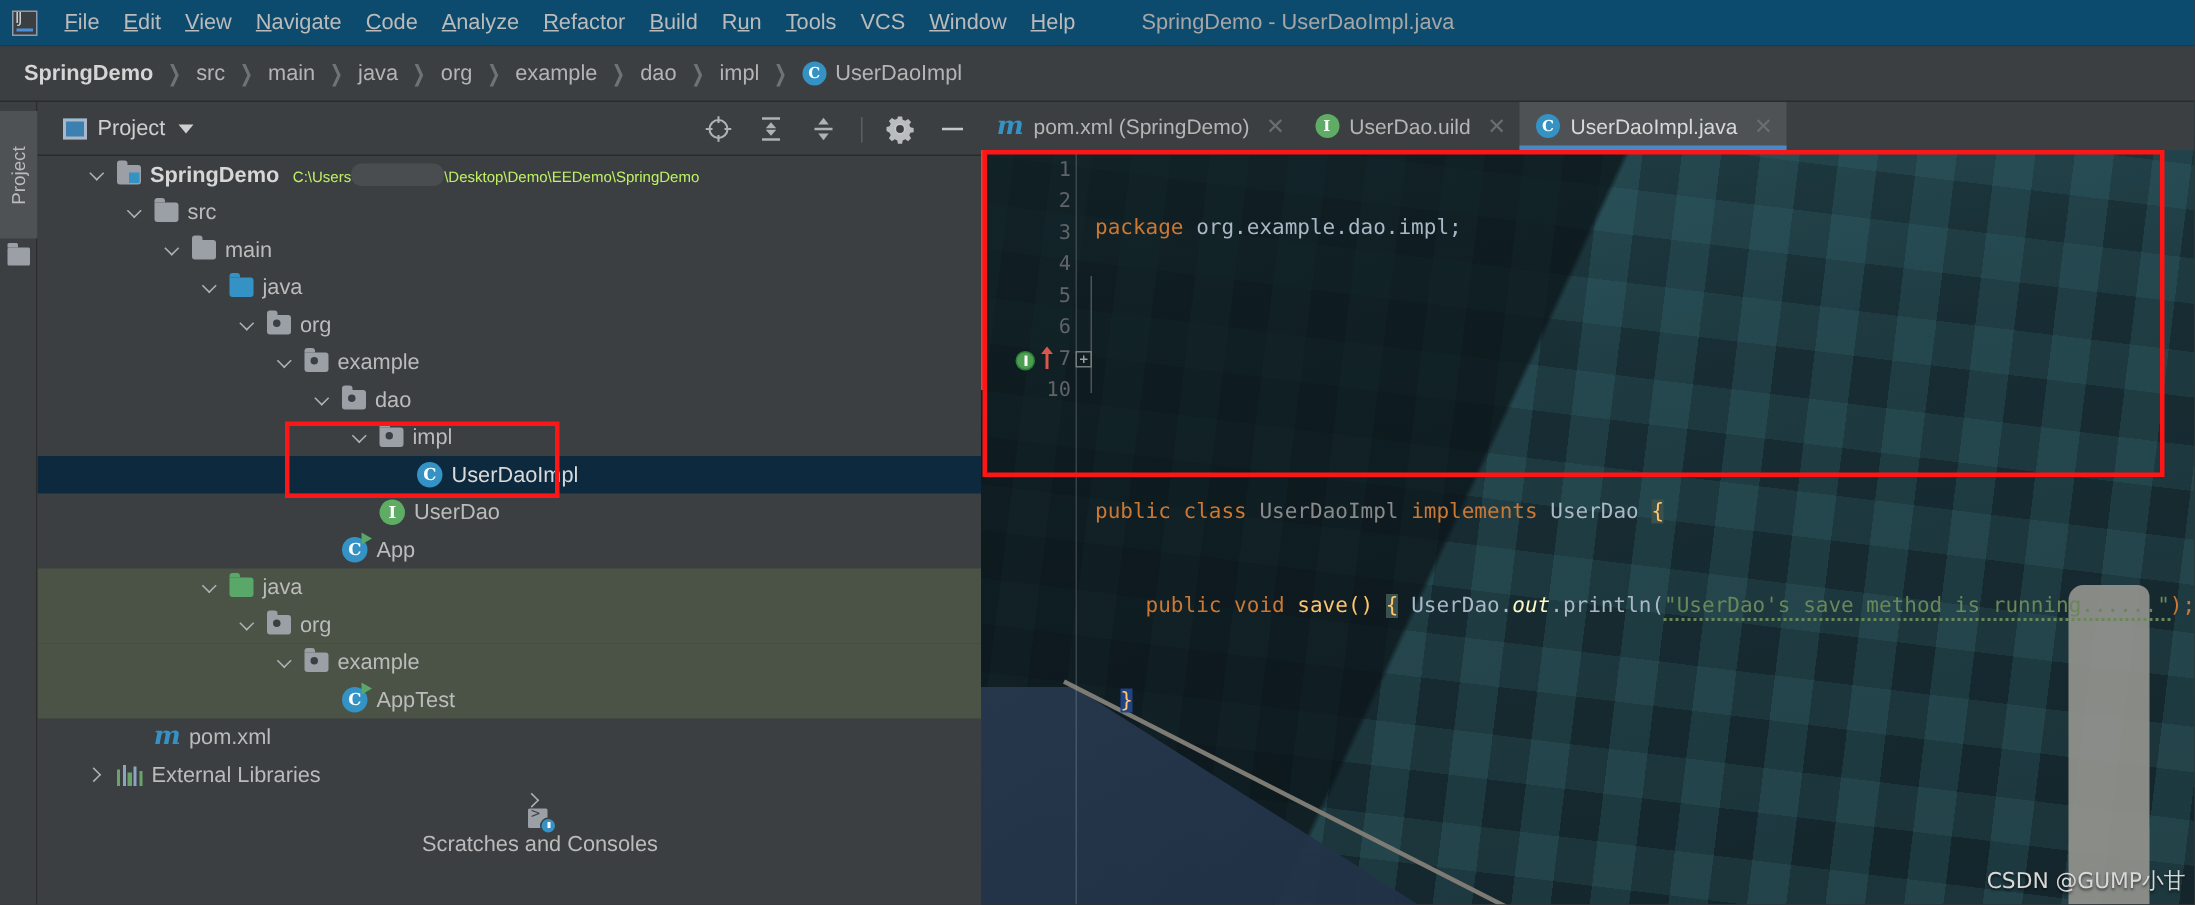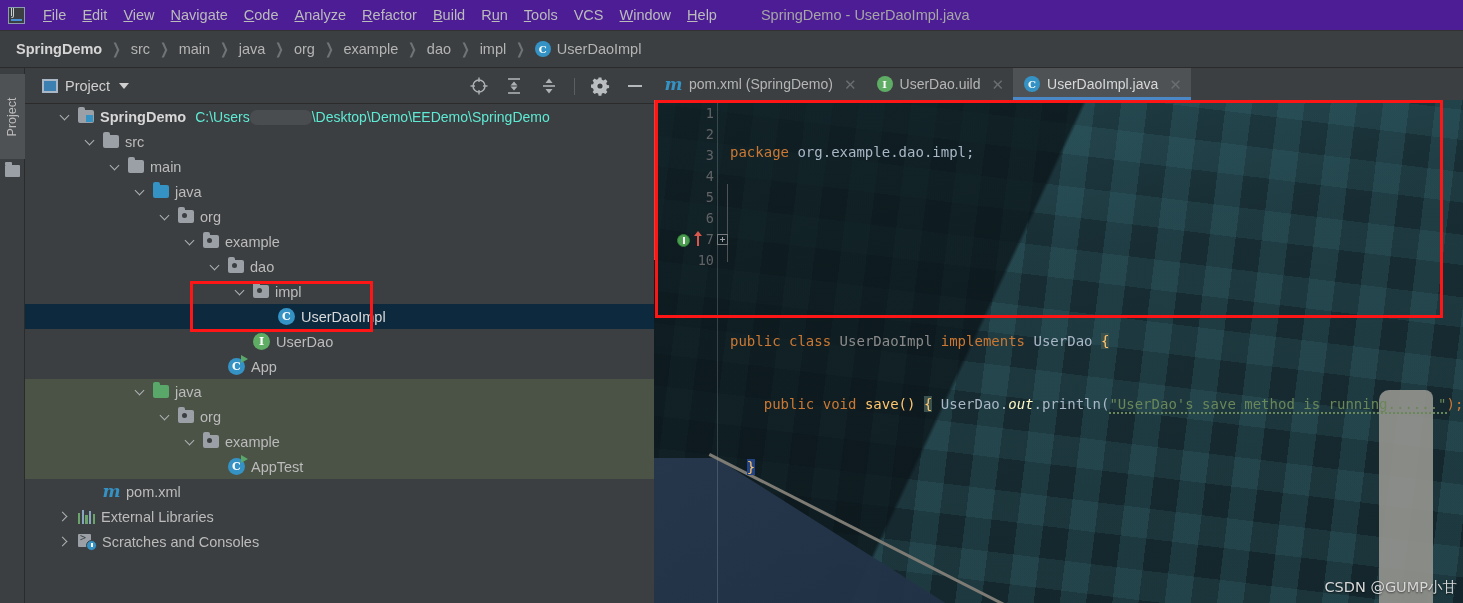--- a/index.html
+++ b/index.html
@@ -12,21 +12,21 @@
   #app {
     position: relative;
     width: 1463px; height: 603px;
     background: #3c3f41;
   }
 
   
   .menubar {
     position: absolute; left: 0; top: 0;
     width: 1463px; height: 31px;
-    background: #4c1d95;
+    background: #0c4a6e;
     display: flex; align-items: center;
     border-bottom: 1px solid #323232;
   }
   .ij-logo {
     width: 17px; height: 17px; margin-left: 8px; margin-right: 10px;
     background: #3c3f41;
     border: 1px solid #8c9cb0;
     position: relative; flex: none;
   }
   .ij-logo::after {
@@ -142,21 +142,21 @@
     width: 10px; height: 10px; flex: none; position: relative;
   }
   .arrow.down::after, .arrow.right::after {
     content: ""; position: absolute;
     border-right: 1.6px solid #aeb2b5; border-bottom: 1.6px solid #aeb2b5;
     width: 6px; height: 6px;
   }
   .arrow.down::after { left: 1px; top: 0px; transform: rotate(45deg); }
   .arrow.right::after { left: -1px; top: 1px; transform: rotate(-45deg); }
   .tname { margin-left: 6px; }
-  .tpath { margin-left: 9px; color: #5eead4; font-size: 14px; position: relative; }
+  .tpath { margin-left: 9px; color: #bef264; font-size: 10px; position: relative; }
   .tpath .mask {
     display: inline-block; width: 62px; height: 15px;
     background: #4a4d4f; border-radius: 7px;
     vertical-align: -3px;
   }
 
   
   .ic-folder {
     width: 16px; height: 13px; flex: none; margin-left: 8px;
     background: #9aa0a6; border-radius: 0 2px 2px 2px; position: relative;
@@ -616,21 +616,21 @@
         <div class="ic-lib">
           <i style="height:11px;background:#6ba46b"></i>
           <i style="height:14px;background:#8aa5c0"></i>
           <i style="height:9px;background:#6ba46b"></i>
           <i style="height:13px;background:#8aa5c0"></i>
           <i style="height:10px;background:#6ba46b"></i>
         </div>
         <span class="tname">External Libraries</span>
       </div>
 
-      <div class="trow" style="padding-left:35px;">
+      <div class="trow" style="padding-left:35px;flex-direction:column;">
         <div class="arrow right"></div>
         <div class="ic-scratch">
           <span class="pad"></span>
             <span class="clock"></span>
         </div>
         <span class="tname">Scratches and Consoles</span>
       </div>
 
     </div>
 

